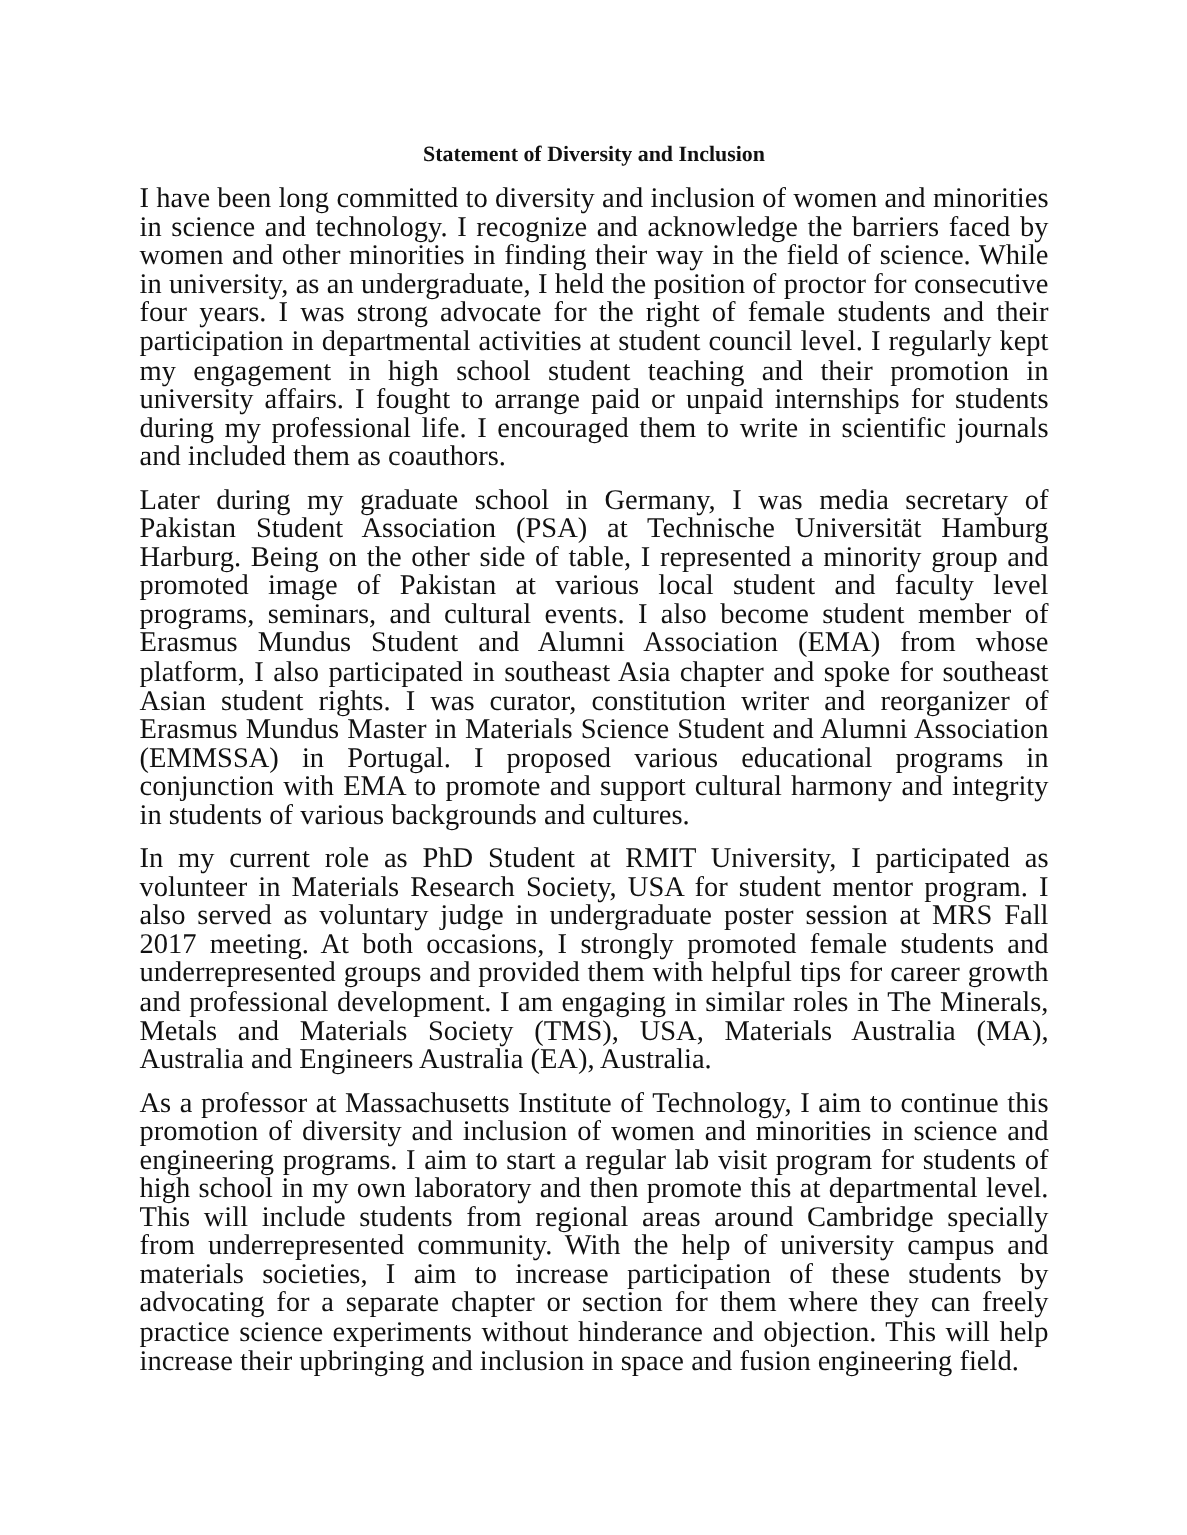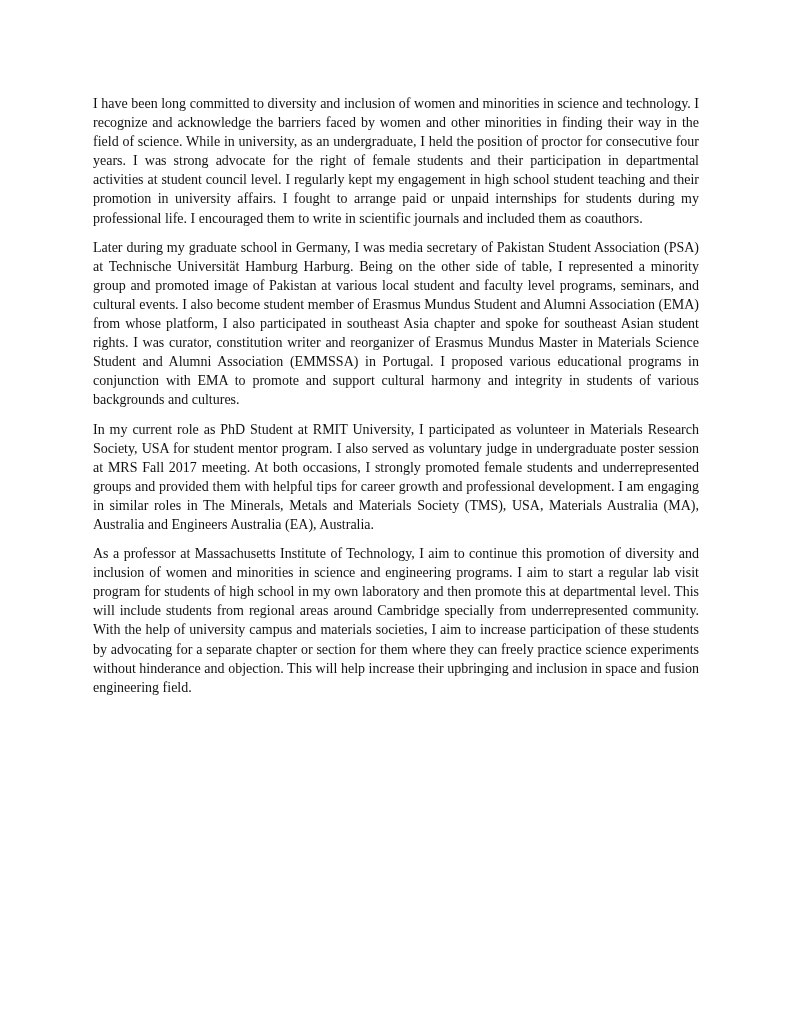--- a/index.html
+++ b/index.html
@@ -23,28 +23,29 @@
     }
     .title {
       font-weight: bold;
       font-size: 14.6px;
       text-align: center;
       margin: 0 0 11px 0;
       line-height: 18px;
       padding-left: 0;
     }
     .para {
-      font-size: 14px;
+      font-size: 19px;
       line-height: 19.1px;
       text-align: justify;
       margin: 0 0 10px 0;
       hyphens: none;
     }
   </style>
 </head>
 <body>
 
 <div class="page">
+  <h1 class="title">Statement of Diversity and Inclusion</h1>
   <p class="para">I have been long committed to diversity and inclusion of women and minorities in science and technology. I recognize and acknowledge the barriers faced by women and other minorities in finding their way in the field of science. While in university, as an undergraduate, I held the position of proctor for consecutive four years. I was strong advocate for the right of female students and their participation in departmental activities at student council level. I regularly kept my engagement in high school student teaching and their promotion in university affairs. I fought to arrange paid or unpaid internships for students during my professional life. I encouraged them to write in scientific journals and included them as coauthors.</p>
   <p class="para">Later during my graduate school in Germany, I was media secretary of Pakistan Student Association (PSA) at Technische Universität Hamburg Harburg. Being on the other side of table, I represented a minority group and promoted image of Pakistan at various local student and faculty level programs, seminars, and cultural events. I also become student member of Erasmus Mundus Student and Alumni Association (EMA) from whose platform, I also participated in southeast Asia chapter and spoke for southeast Asian student rights. I was curator, constitution writer and reorganizer of Erasmus Mundus Master in Materials Science Student and Alumni Association (EMMSSA) in Portugal. I proposed various educational programs in conjunction with EMA to promote and support cultural harmony and integrity in students of various backgrounds and cultures.</p>
   <p class="para">In my current role as PhD Student at RMIT University, I participated as volunteer in Materials Research Society, USA for student mentor program. I also served as voluntary judge in undergraduate poster session at MRS Fall 2017 meeting. At both occasions, I strongly promoted female students and underrepresented groups and provided them with helpful tips for career growth and professional development. I am engaging in similar roles in The Minerals, Metals and Materials Society (TMS), USA, Materials Australia (MA), Australia and Engineers Australia (EA), Australia.</p>
   <p class="para">As a professor at Massachusetts Institute of Technology, I aim to continue this promotion of diversity and inclusion of women and minorities in science and engineering programs. I aim to start a regular lab visit program for students of high school in my own laboratory and then promote this at departmental level. This will include students from regional areas around Cambridge specially from underrepresented community. With the help of university campus and materials societies, I aim to increase participation of these students by advocating for a separate chapter or section for them where they can freely practice science experiments without hinderance and objection. This will help increase their upbringing and inclusion in space and fusion engineering field.</p>
 </div>
 
 </body></html>

